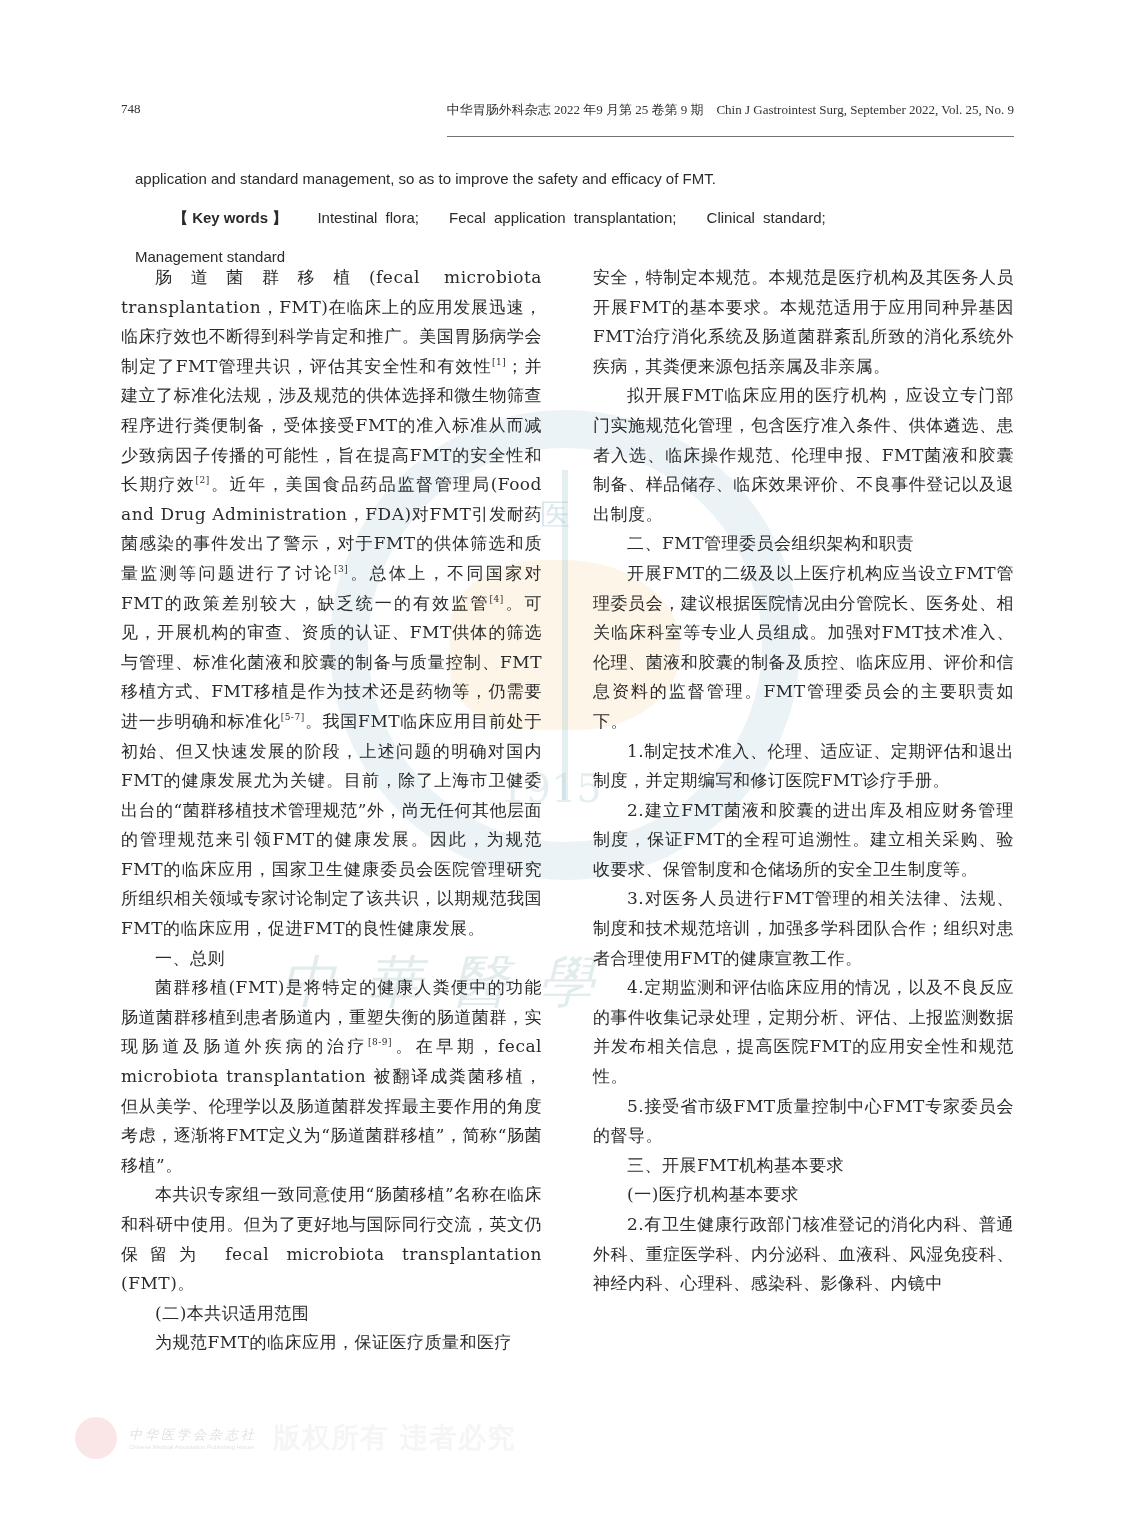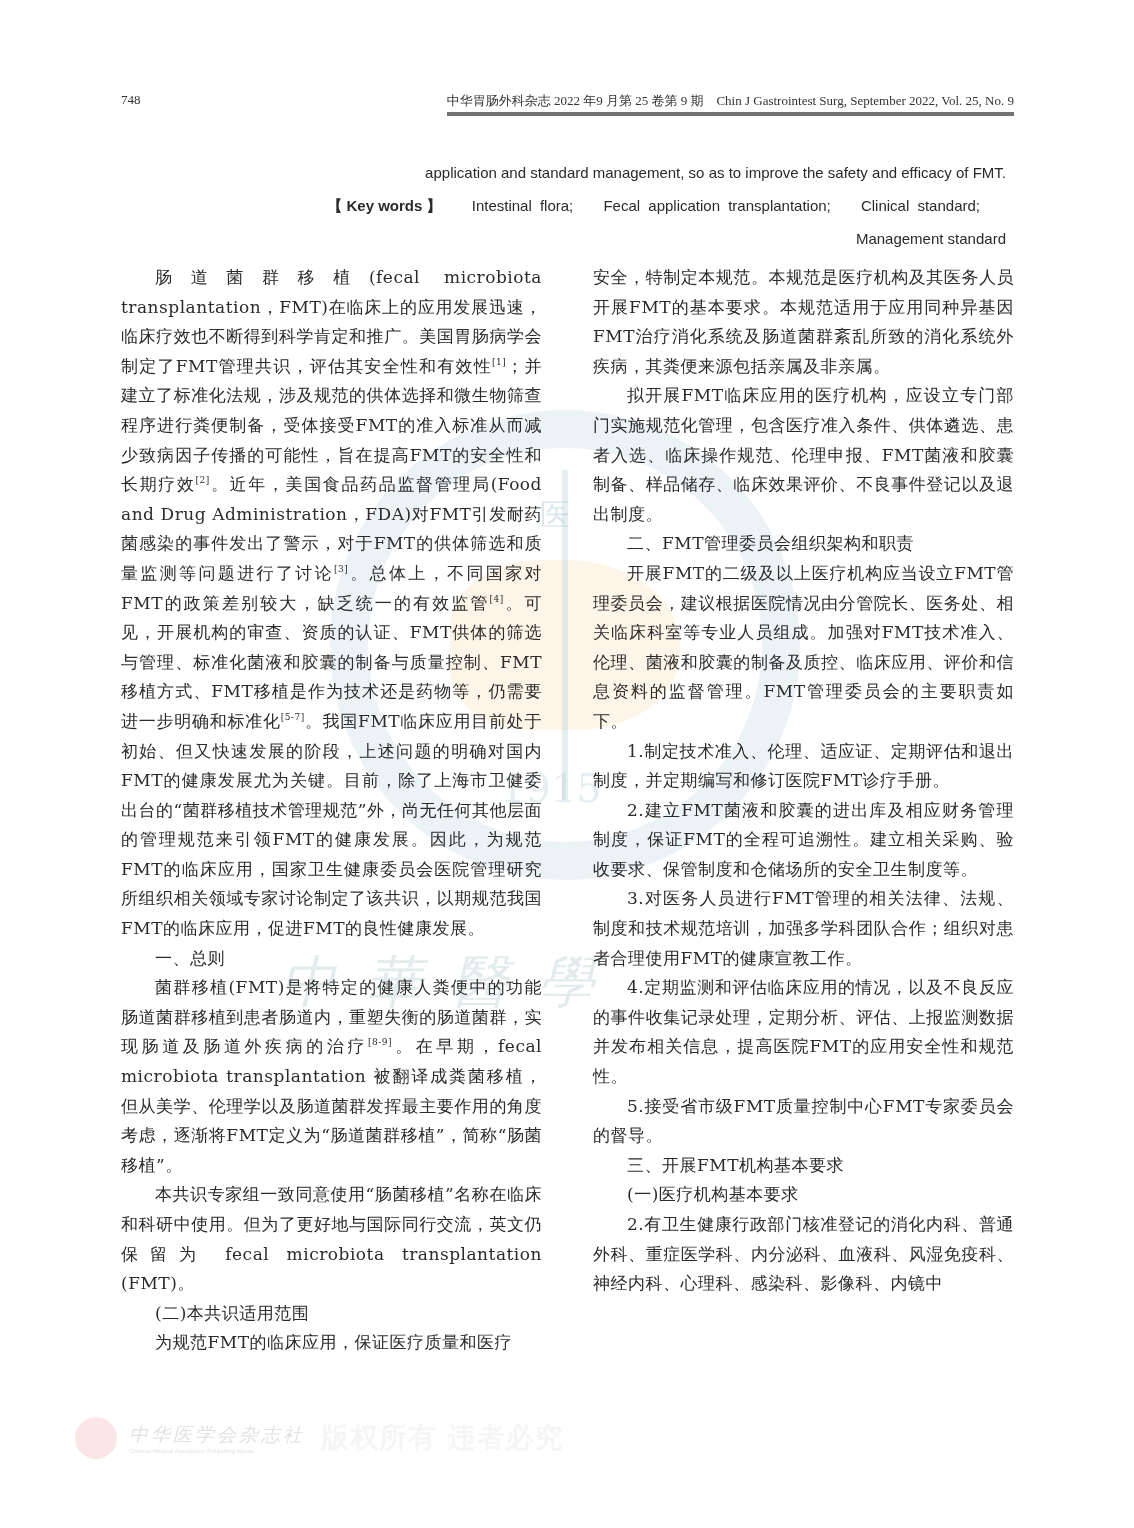--- a/index.html
+++ b/index.html
@@ -1,34 +1,34 @@
 <!DOCTYPE html>
 <html><head>
 <meta charset="utf-8">
 <style>
   html, body { margin: 0; padding: 0; }
   body {
     width: 1134px; height: 1528px; background: #ffffff; position: relative; overflow: hidden;
     font-family: "DejaVu Serif", "Liberation Serif", serif; color: #2a2a2a;
   }
   .page-header {
-    position: absolute; left: 121px; top: 92px; width: 893px; height: 22px;
+    position: absolute; left: 121px; top: 101px; width: 893px; height: 22px;
   }
   .page-number {
     position: absolute; left: 0; top: 0; font-size: 13px; font-family: "Liberation Serif", serif; color: #333;
   }
   .running-head {
     position: absolute; right: 0; top: 0; font-size: 13px; font-family: "Liberation Serif", serif; color: #333;
-    border-bottom: 4px solid #737373; padding-bottom: 2px; white-space: nowrap;
+    border-bottom: 1px solid #737373; padding-bottom: 17px; white-space: nowrap;
   }
   .abstract-tail {
     position: absolute; left: 121px; top: 152px; width: 893px;
     font-family: "Liberation Sans", sans-serif; font-size: 15px; line-height: 25px; color: #2a2a2a;
   }
-  .abstract-tail p { margin: 8px; text-align: right; }
+  .abstract-tail p { margin: 14px; }
   .kw-line { padding-left: 38px; white-space: nowrap; }
   .kw-label { font-weight: bold; margin-right: 26px; }
   .kw-item { margin-right: 26px; word-spacing: 4px; }
 
   .column {
     position: absolute; top: 263px; width: 421px;
     font-size: 17px; line-height: 29.6px; color: #2b2b2b; letter-spacing: 0.5px;
     text-align: justify;
   }
   .col-left { left: 121px; }
@@ -58,21 +58,21 @@
   .wm-year { left: 500px; top: 765px; font-size: 40px; color: rgba(150,190,205,0.25); }
   .wm-yi { left: 540px; top: 495px; font-size: 30px; color: rgba(150,190,205,0.35); }
   .footer-wm {
     position: absolute; left: 75px; top: 1418px; height: 40px; display: flex; align-items: center; gap: 12px;
     opacity: 0.55;
   }
   .footer-logo {
     width: 42px; height: 42px; border-radius: 50%; background: rgba(240,180,180,0.6);
   }
   .footer-pub { display: flex; flex-direction: column; color: #c9c9c9; }
-  .footer-pub .cn { font-size: 19px; font-style: italic; letter-spacing: 3px; }
+  .footer-pub .cn { font-size: 13px; font-style: italic; letter-spacing: 3px; }
   .footer-pub .en { font-size: 6px; font-family: "Liberation Sans", sans-serif; }
   .footer-rights { font-size: 28px; color: #eeeeee; font-weight: bold; letter-spacing: 1px; margin-left: 4px; font-family: "DejaVu Sans", sans-serif; }
   .content { position: relative; z-index: 1; }
 </style>
 </head>
 <body>
 
 <div class="watermark wm-circle"></div>
 <div class="watermark wm-map"></div>
 <div class="watermark wm-staff"></div>

